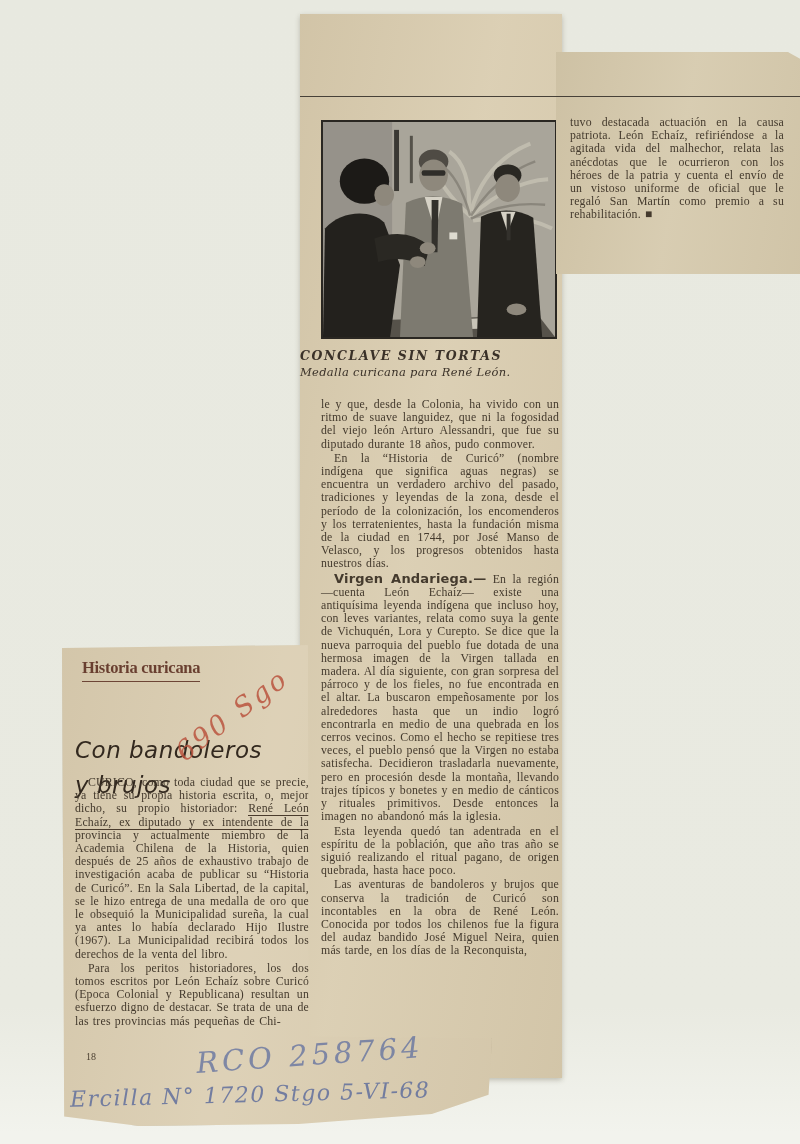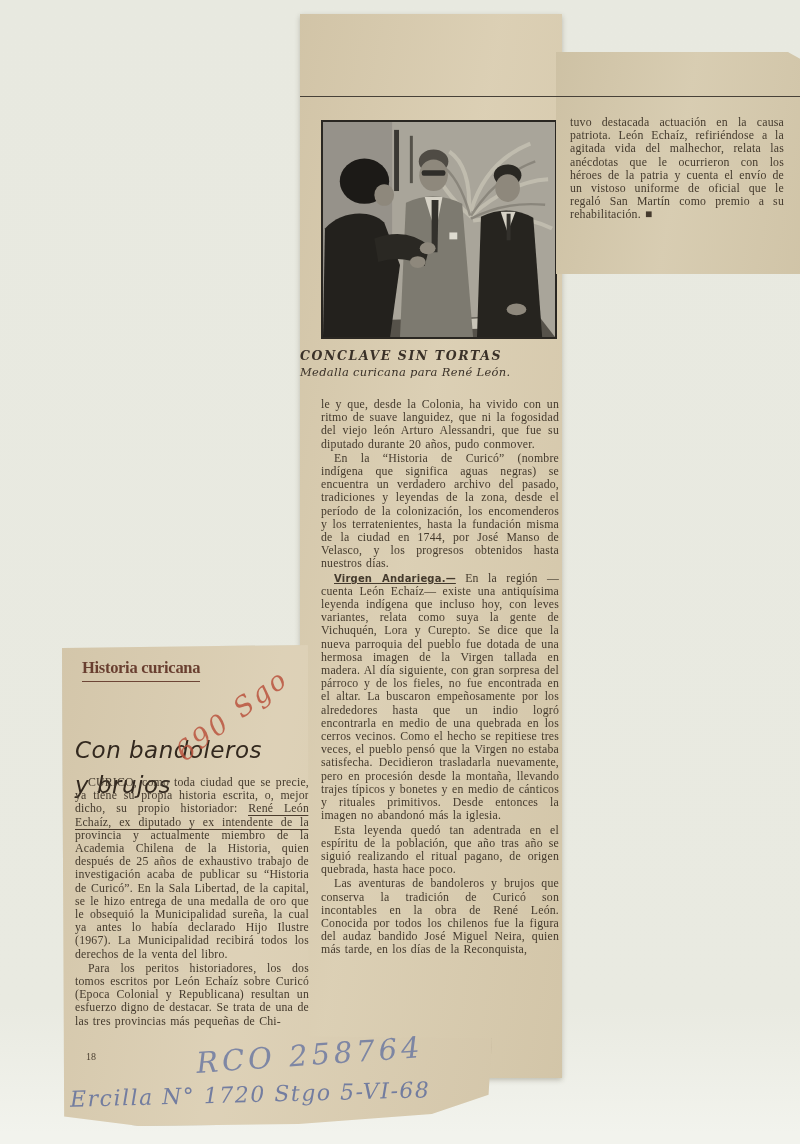--- a/index.html
+++ b/index.html
@@ -32,21 +32,21 @@
     font-size:11.5px;margin-top:2px;letter-spacing:.3px;
   }
   .news-text{
     color:#443a2d;font-size:11.8px;line-height:13.2px;
     text-align:justify;letter-spacing:.2px;word-spacing:1px;
   }
   .news-text p{margin:0;text-indent:13px;}
   .news-text p.no-indent{text-indent:0;}
   .news-text p + p{margin-top:1px;}
   .center-text{position:absolute;left:21px;top:384px;width:238px;}
-  .lead-bold{font-family:"DejaVu Sans", sans-serif;font-weight:bold;font-size:10px;text-decoration:underline;}
+  .lead-bold{font-family:"DejaVu Sans", sans-serif;font-weight:bold;font-size:13px;}
   
   .right-clip{
     left:556px;top:52px;width:240px;height:222px;background-color:#d5c9ac;
     clip-path:polygon(0 0, 84% 0, 100% 11%, 100% 100%, 0 100%);
     padding-left:36px;
   }
   .right-rule{position:absolute;left:0;right:0;top:44px;border-top:1.6px solid #474138;}
   .right-text{position:absolute;left:14px;top:64px;width:214px;}
   
   .left-clip{
@@ -140,21 +140,21 @@
       <ellipse cx="96" cy="142" rx="8" ry="6" fill="#8e887c"></ellipse>
     </svg>
   </div>
 
   <div class="caption">
     <div class="caption-title">CONCLAVE SIN TORTAS</div>
     <div class="caption-sub">Medalla curicana para René León.</div>
   </div>
 
   <div class="news-text center-text">
-    <p class="no-indent">le y que, desde la Colonia, ha vivido con un ritmo de suave languidez, que ni la fogosidad del viejo león Arturo Alessandri, que fue su diputado durante 20 años, pudo conmover.</p>
+    <p class="no-indent">le y que, desde la Colonia, ha vivido con un ritmo de suave languidez, que ni la fogosidad del viejo león Arturo Alessandri, que fue su diputado durante 18 años, pudo conmover.</p>
     <p>En la “Historia de Curicó” (nombre indígena que significa aguas negras) se encuentra un verdadero archivo del pasado, tradiciones y leyendas de la zona, desde el período de la colonización, los encomenderos y los terratenientes, hasta la fundación misma de la ciudad en 1744, por José Manso de Velasco, y los progresos obtenidos hasta nuestros días.</p>
     <p><span class="lead-bold">Virgen Andariega.—</span><span> En la región —cuenta León Echaíz— existe una antiquísima leyenda indígena que incluso hoy, con leves variantes, relata como suya la gente de Vichuquén, Lora y Curepto. Se dice que la nueva parroquia del pueblo fue dotada de una hermosa imagen de la Virgen tallada en madera. Al día siguiente, con gran sorpresa del párroco y de los fieles, no fue encontrada en el altar. La buscaron empeñosamente por los alrededores hasta que un indio logró encontrarla en medio de una quebrada en los cerros vecinos. Como el hecho se repitiese tres veces, el pueblo pensó que la Virgen no estaba satisfecha. Decidieron trasladarla nuevamente, pero en procesión desde la montaña, llevando trajes típicos y bonetes y en medio de cánticos y rituales primitivos. Desde entonces la imagen no abandonó más la iglesia.</span></p>
     <p>Esta leyenda quedó tan adentrada en el espíritu de la población, que año tras año se siguió realizando el ritual pagano, de origen quebrada, hasta hace poco.</p>
     <p>Las aventuras de bandoleros y brujos que conserva la tradición de Curicó son incontables en la obra de René León. Conocida por todos los chilenos fue la figura del audaz bandido José Miguel Neira, quien más tarde, en los días de la Reconquista,</p>
   </div>
 </div>
 
 <div class="paper right-clip">
   <div class="right-rule"></div>
   <div class="news-text right-text">

